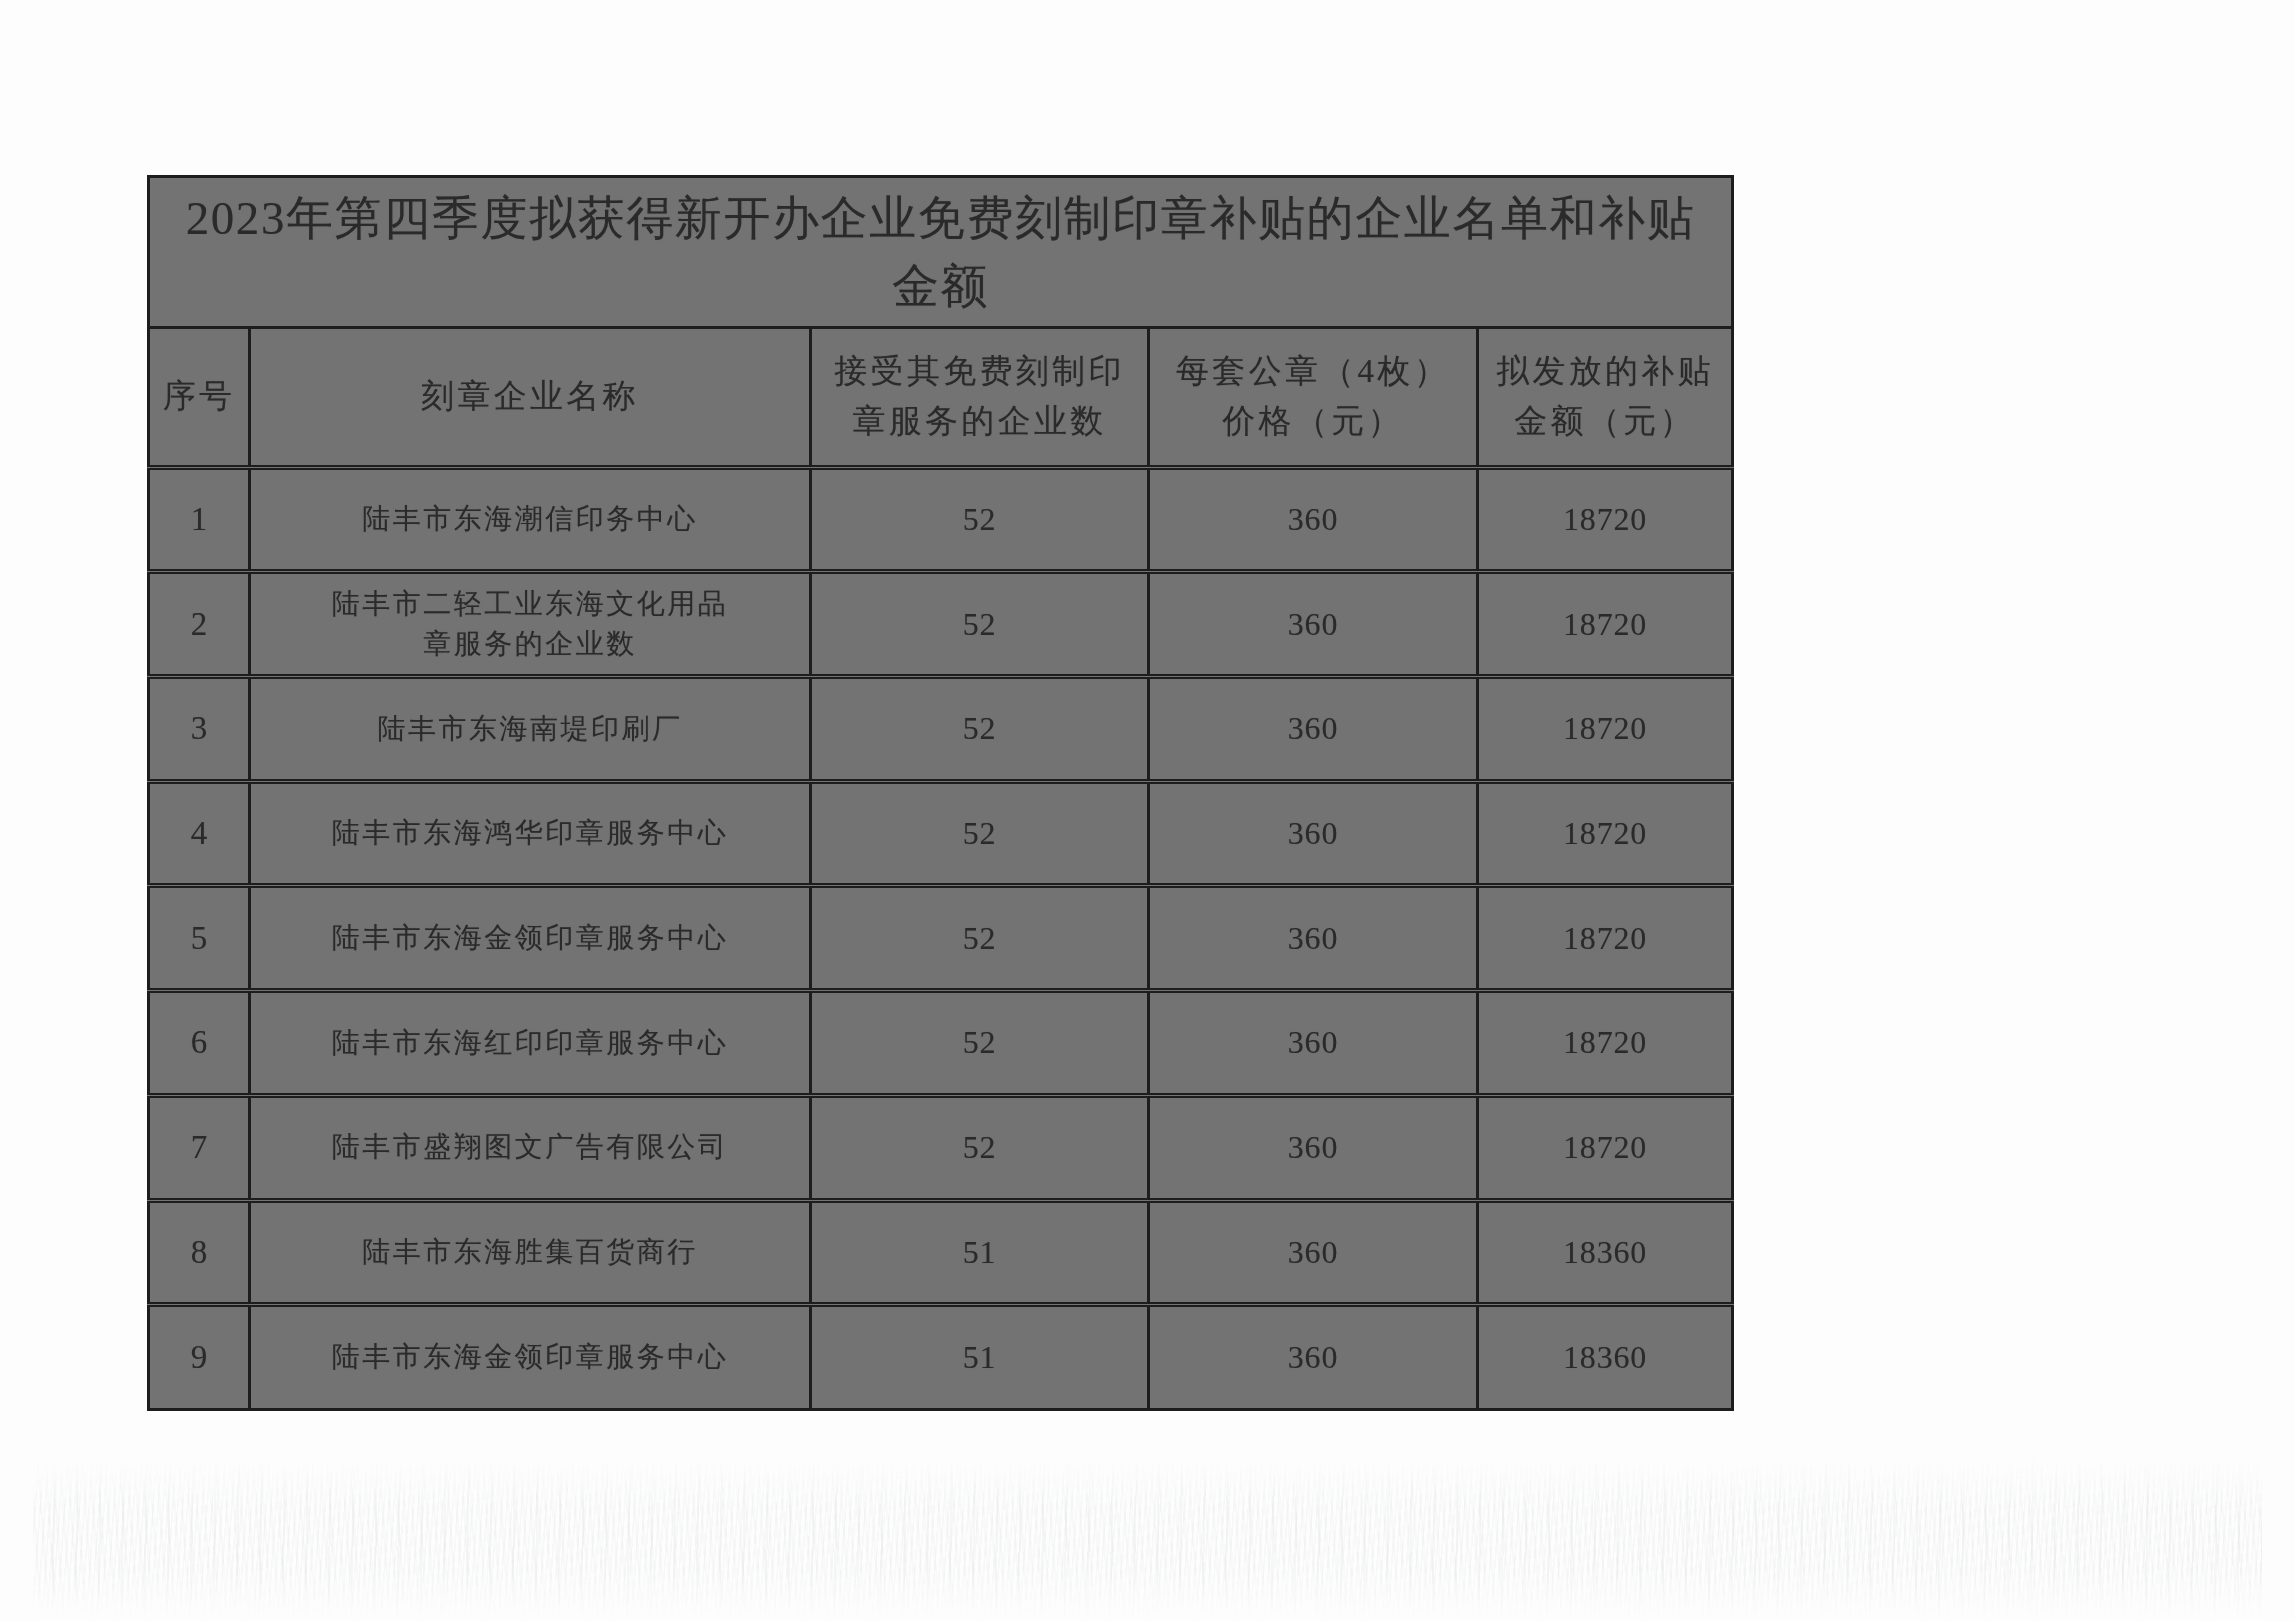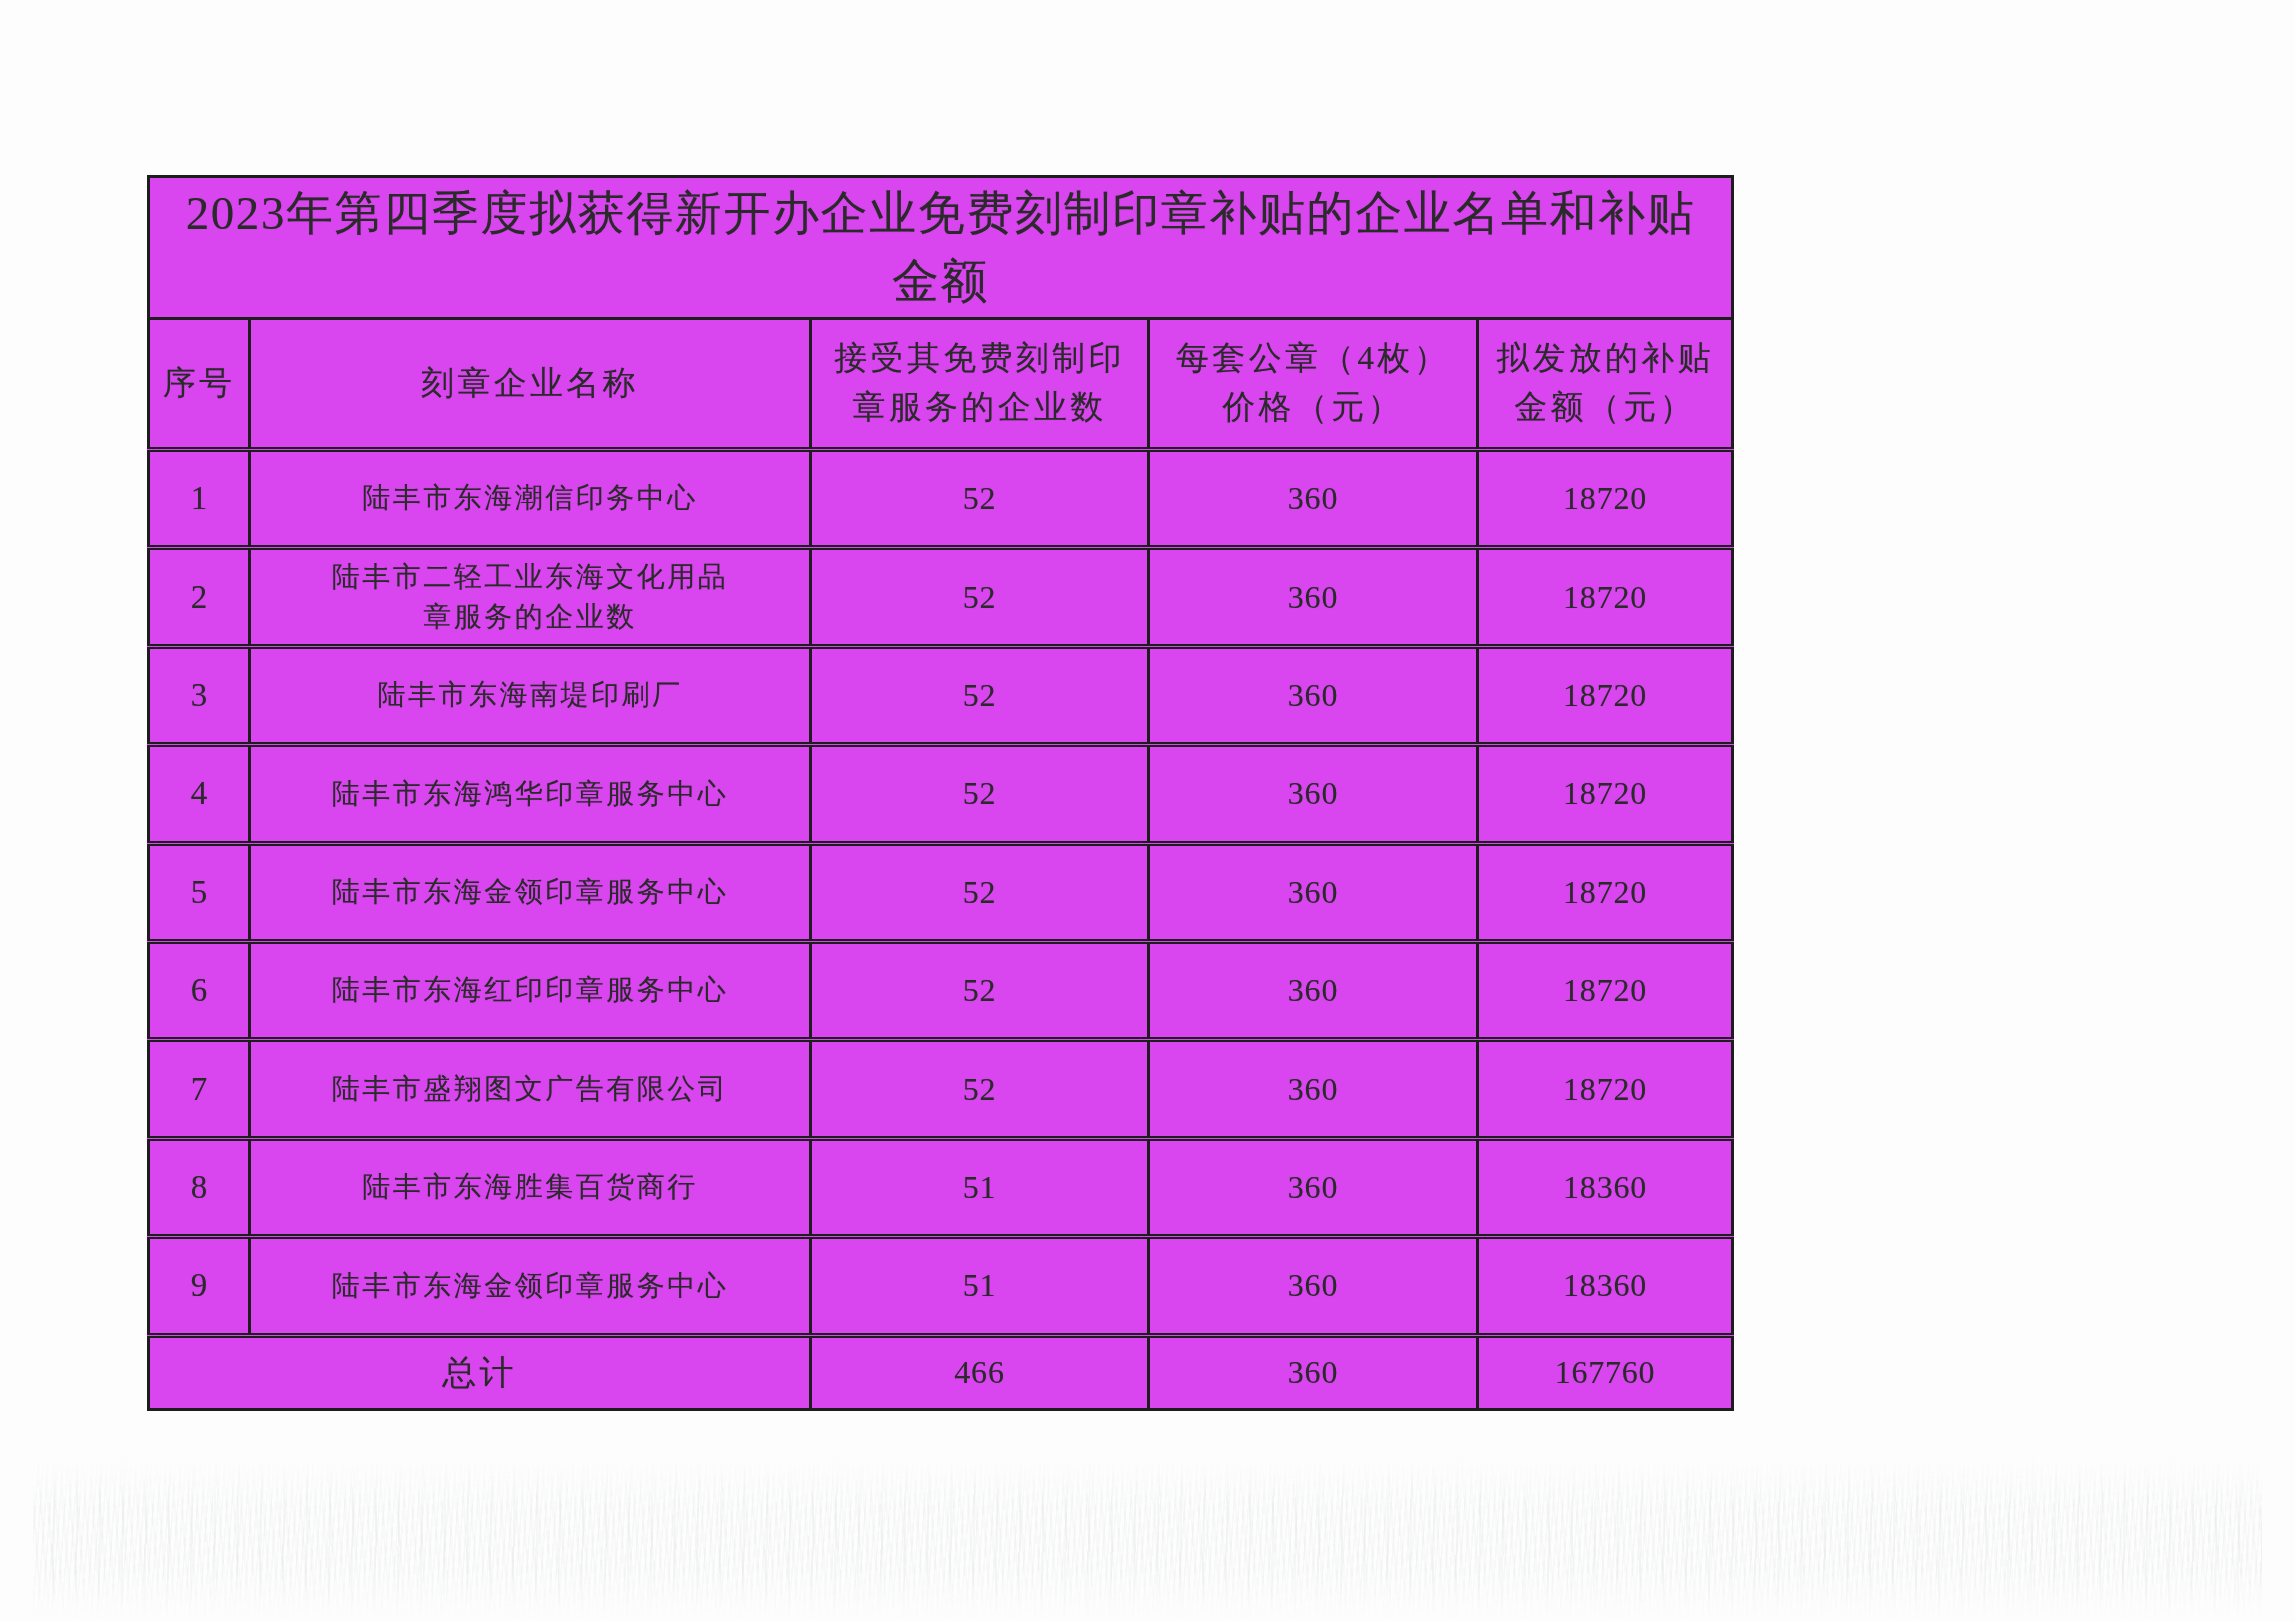--- a/index.html
+++ b/index.html
@@ -17,21 +17,21 @@
     color: #2a2a2a;
   }
   table.subsidy {
     position: absolute;
     left: 147px;
     top: 175px;
     width: 1583px;
     height: 1236px;
     border-collapse: collapse;
     table-layout: fixed;
-    background: #d946ef;
+    background: #737373;
   }
   table.subsidy td, table.subsidy th {
     border: 3.3px solid #1d1d1d;
     text-align: center;
     vertical-align: middle;
     padding: 0 9.8px;
     font-weight: normal;
     text-shadow: 0 0 0.8px rgba(42,42,42,0.35);
     overflow: hidden;
   }
@@ -188,25 +188,19 @@
     </tr>
 
     <tr class="r-data">
       <td class="no-cell">9</td>
       <td class="name-cell">陆丰市东海金领印章服务中心</td>
       <td class="num-cell">51</td>
       <td class="num-cell">360</td>
       <td class="num-cell">18360</td>
     </tr>
 
-    <tr class="r-total">
-      <td colspan="2" class="total-label-cell">总计</td>
-      <td class="num-cell">466</td>
-      <td class="num-cell">360</td>
-      <td class="num-cell">167760</td>
-    </tr>
   </tbody>
     </table>
 
   <div class="noise-band"></div>
 
 </div>
 
 
 </body></html>

